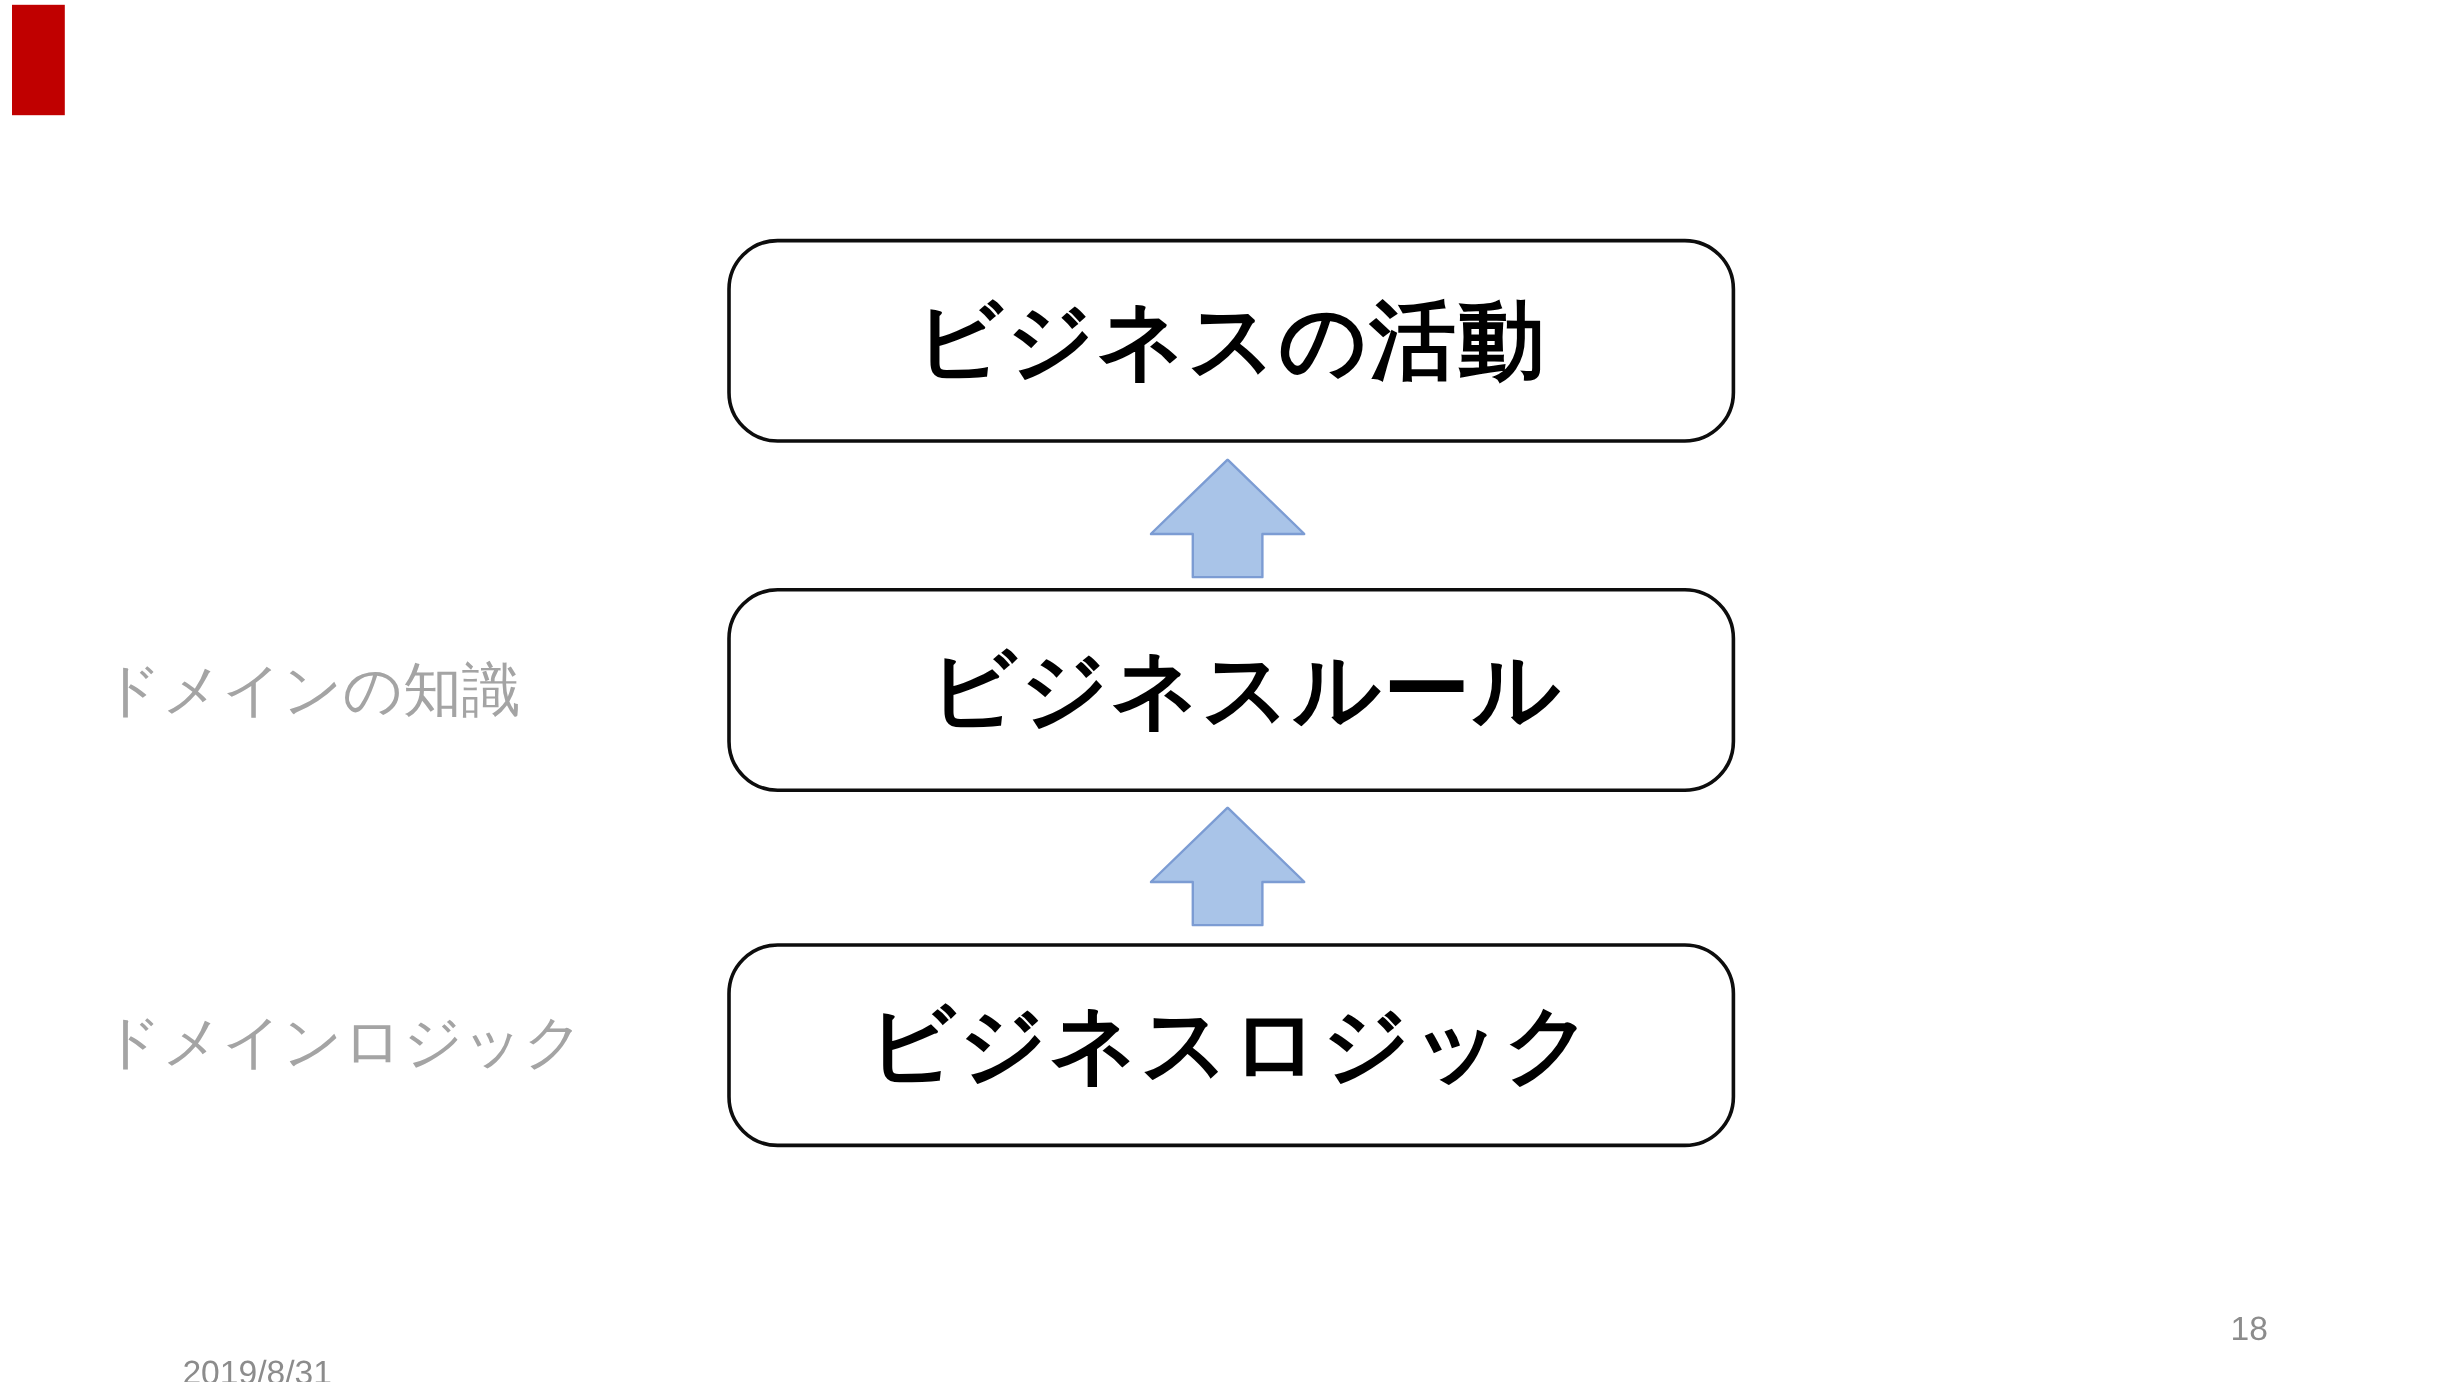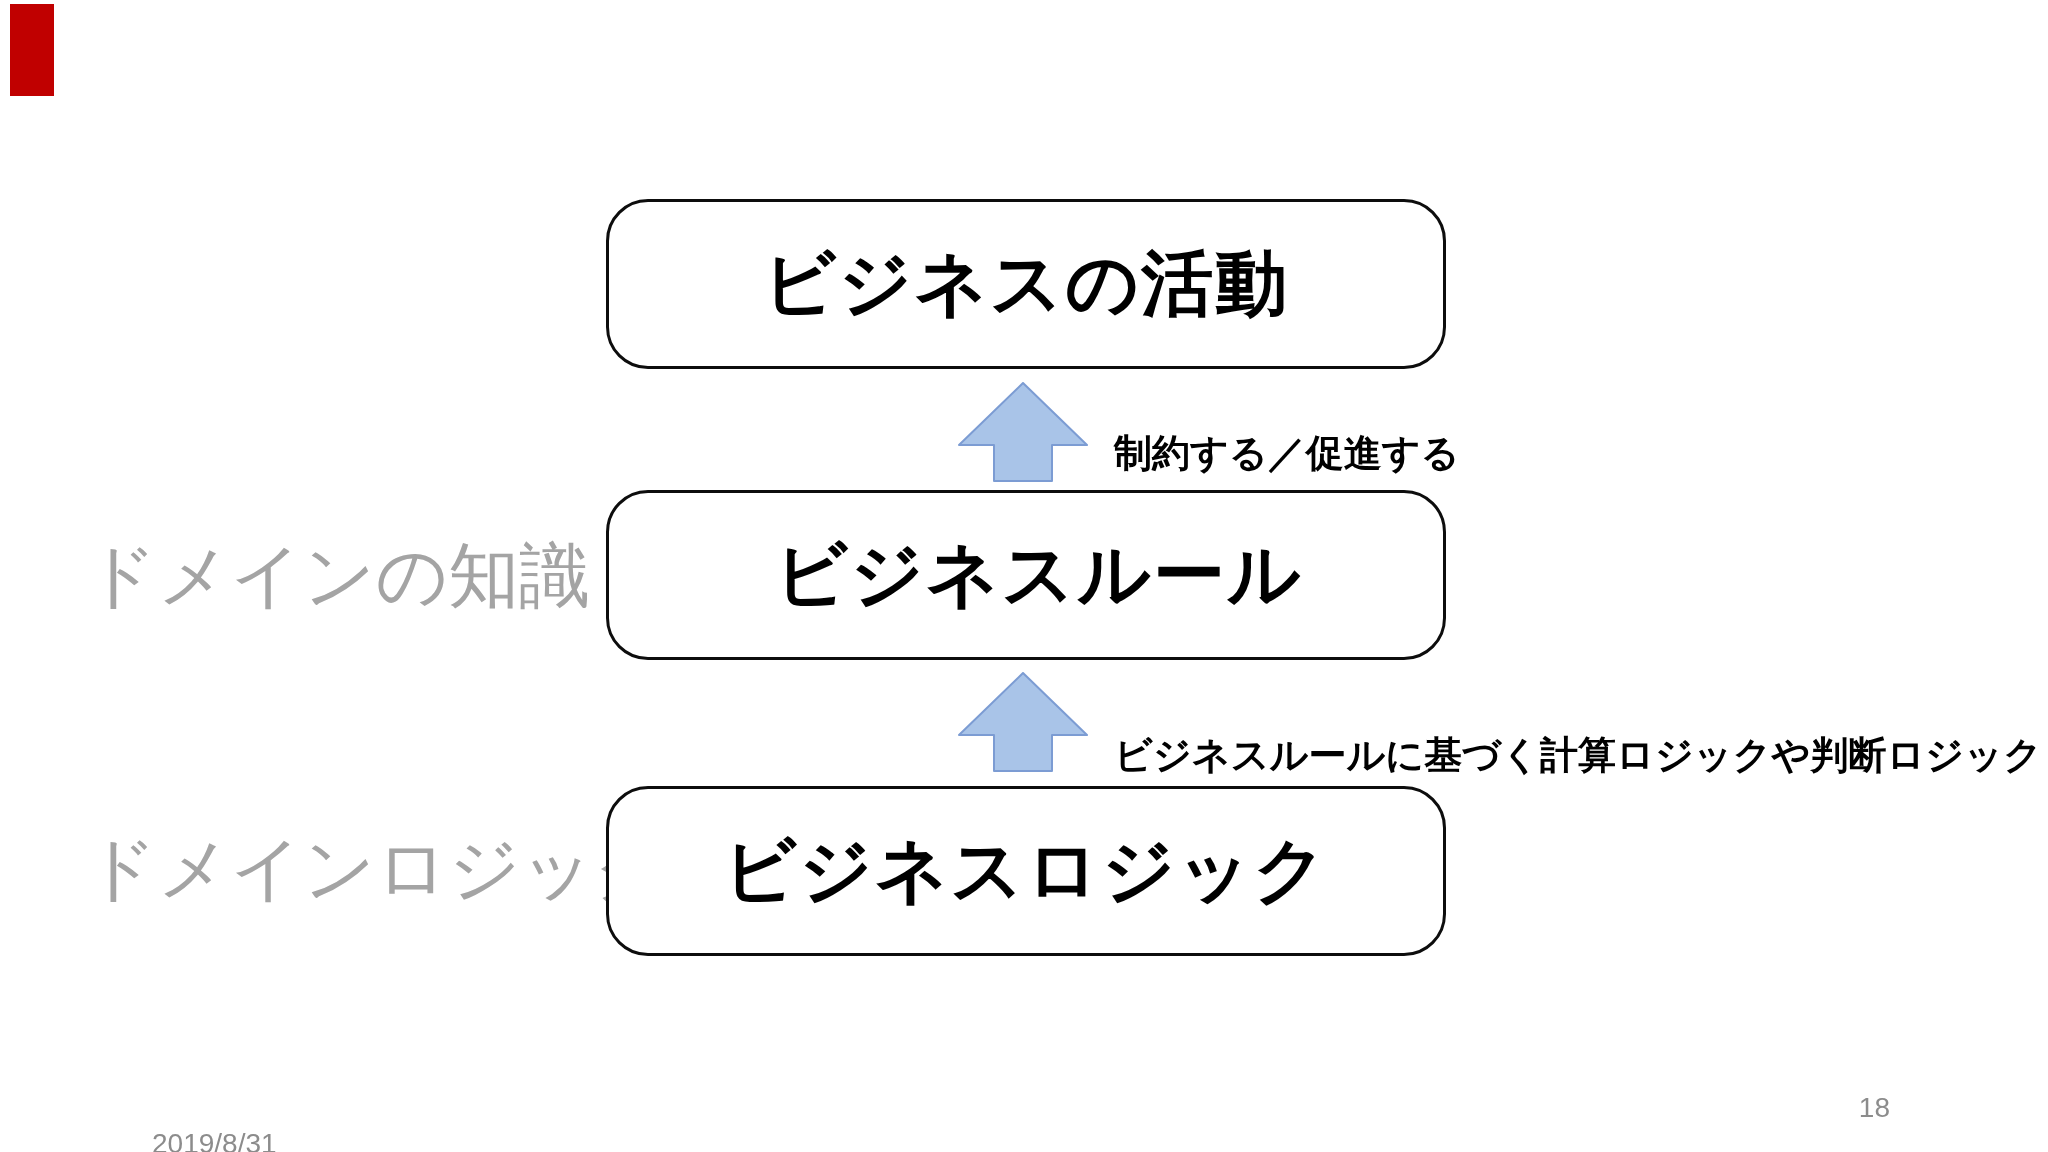--- a/index.html
+++ b/index.html
@@ -43,21 +43,21 @@
     text-align: center;
   }
   .box.top    { top: 199px; }
   .box.middle { top: 490px; padding-left: 25px; }
   .box.bottom { top: 786px; }
 
   .side-label {
     position: absolute;
     left: 85px;
     color: var(--side-label-color, #a6a6a6);
-    font-size: 71px;
+    font-size: 49px;
     font-weight: 400;
     line-height: 78px;
     white-space: nowrap;
   }
   .side-label.knowledge { top: 537px; }
   .side-label.logic     { top: 830px; }
 
   .up-arrow {
     position: absolute;
     left: 958px;
@@ -110,32 +110,30 @@
 
   <div class="marker"></div>
 
   <div class="box top">
     <span>ビジネスの活動</span>
   </div>
 
   <svg class="up-arrow a1" viewBox="0 0 130 100" preserveAspectRatio="none">
     <polygon points="65,1 129,63 94,63 94,99 36,99 36,63 1,63"></polygon>
   </svg>
-  <div class="arrow-caption c1">制約する／促進する</div>
 
   <div class="side-label knowledge">ドメインの知識</div>
 
   <div class="box middle">
     <span>ビジネスルール</span>
   </div>
 
   <svg class="up-arrow a2" viewBox="0 0 130 100" preserveAspectRatio="none">
     <polygon points="65,1 129,63 94,63 94,99 36,99 36,63 1,63"></polygon>
   </svg>
-  <div class="arrow-caption c2">ビジネスルールに基づく計算ロジックや判断ロジック</div>
 
   <div class="side-label logic">ドメインロジック</div>
 
   <div class="box bottom">
     <span>ビジネスロジック</span>
   </div>
 
   <div class="footer-date">2019/8/31</div>
   <div class="footer-page">18</div>
 

